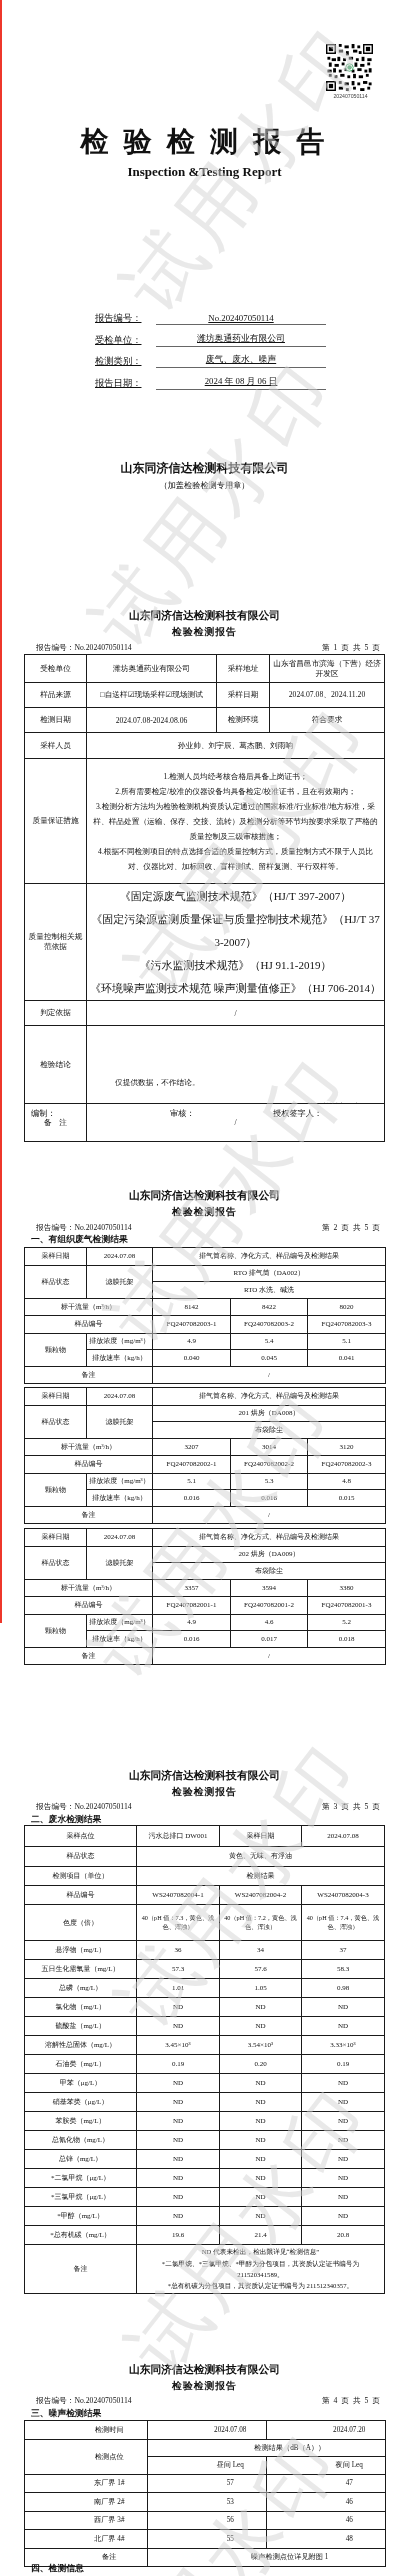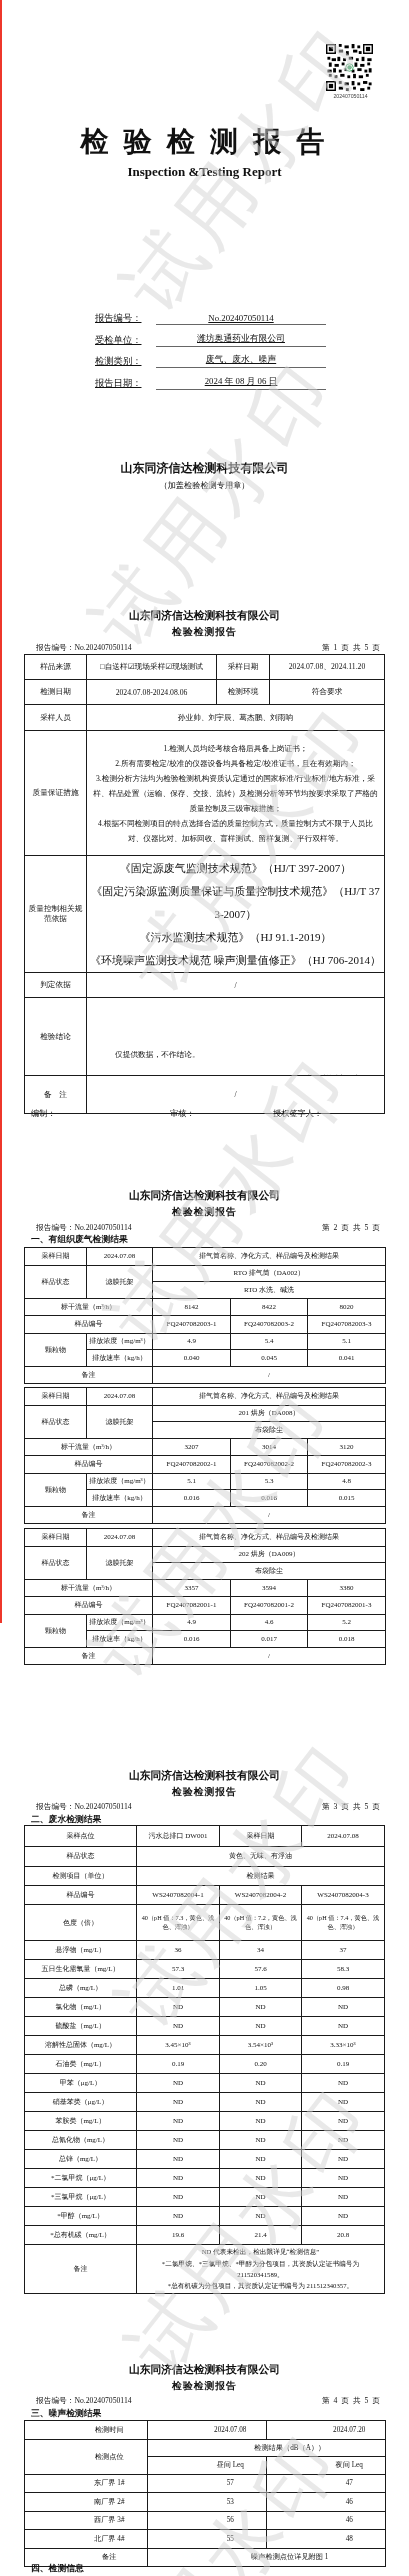--- a/index.html
+++ b/index.html
@@ -149,20 +149,26 @@
   </div>
 
   <table class="t-info" style="left:24px;top:654px;width:361px;">
     <colgroup>
         <col style="width:62px">
         <col style="width:130px">
         <col style="width:53px">
         <col style="width:115px">
       </colgroup>
     <tbody>
+        <tr>
+      <td style="height:26px">受检单位</td>
+      <td>潍坊奥通药业有限公司</td>
+      <td>采样地址</td>
+      <td>山东省昌邑市滨海（下营）经济开发区</td>
+    </tr>
     <tr>
       <td style="height:23px">样品来源</td>
       <td>□自送样☑现场采样☑现场测试</td>
       <td>采样日期</td>
       <td>2024.07.08、2024.11.20</td>
     </tr>
     <tr>
       <td style="height:23px">检测日期</td>
       <td>2024.07.08-2024.08.06</td>
       <td>检测环境</td>

